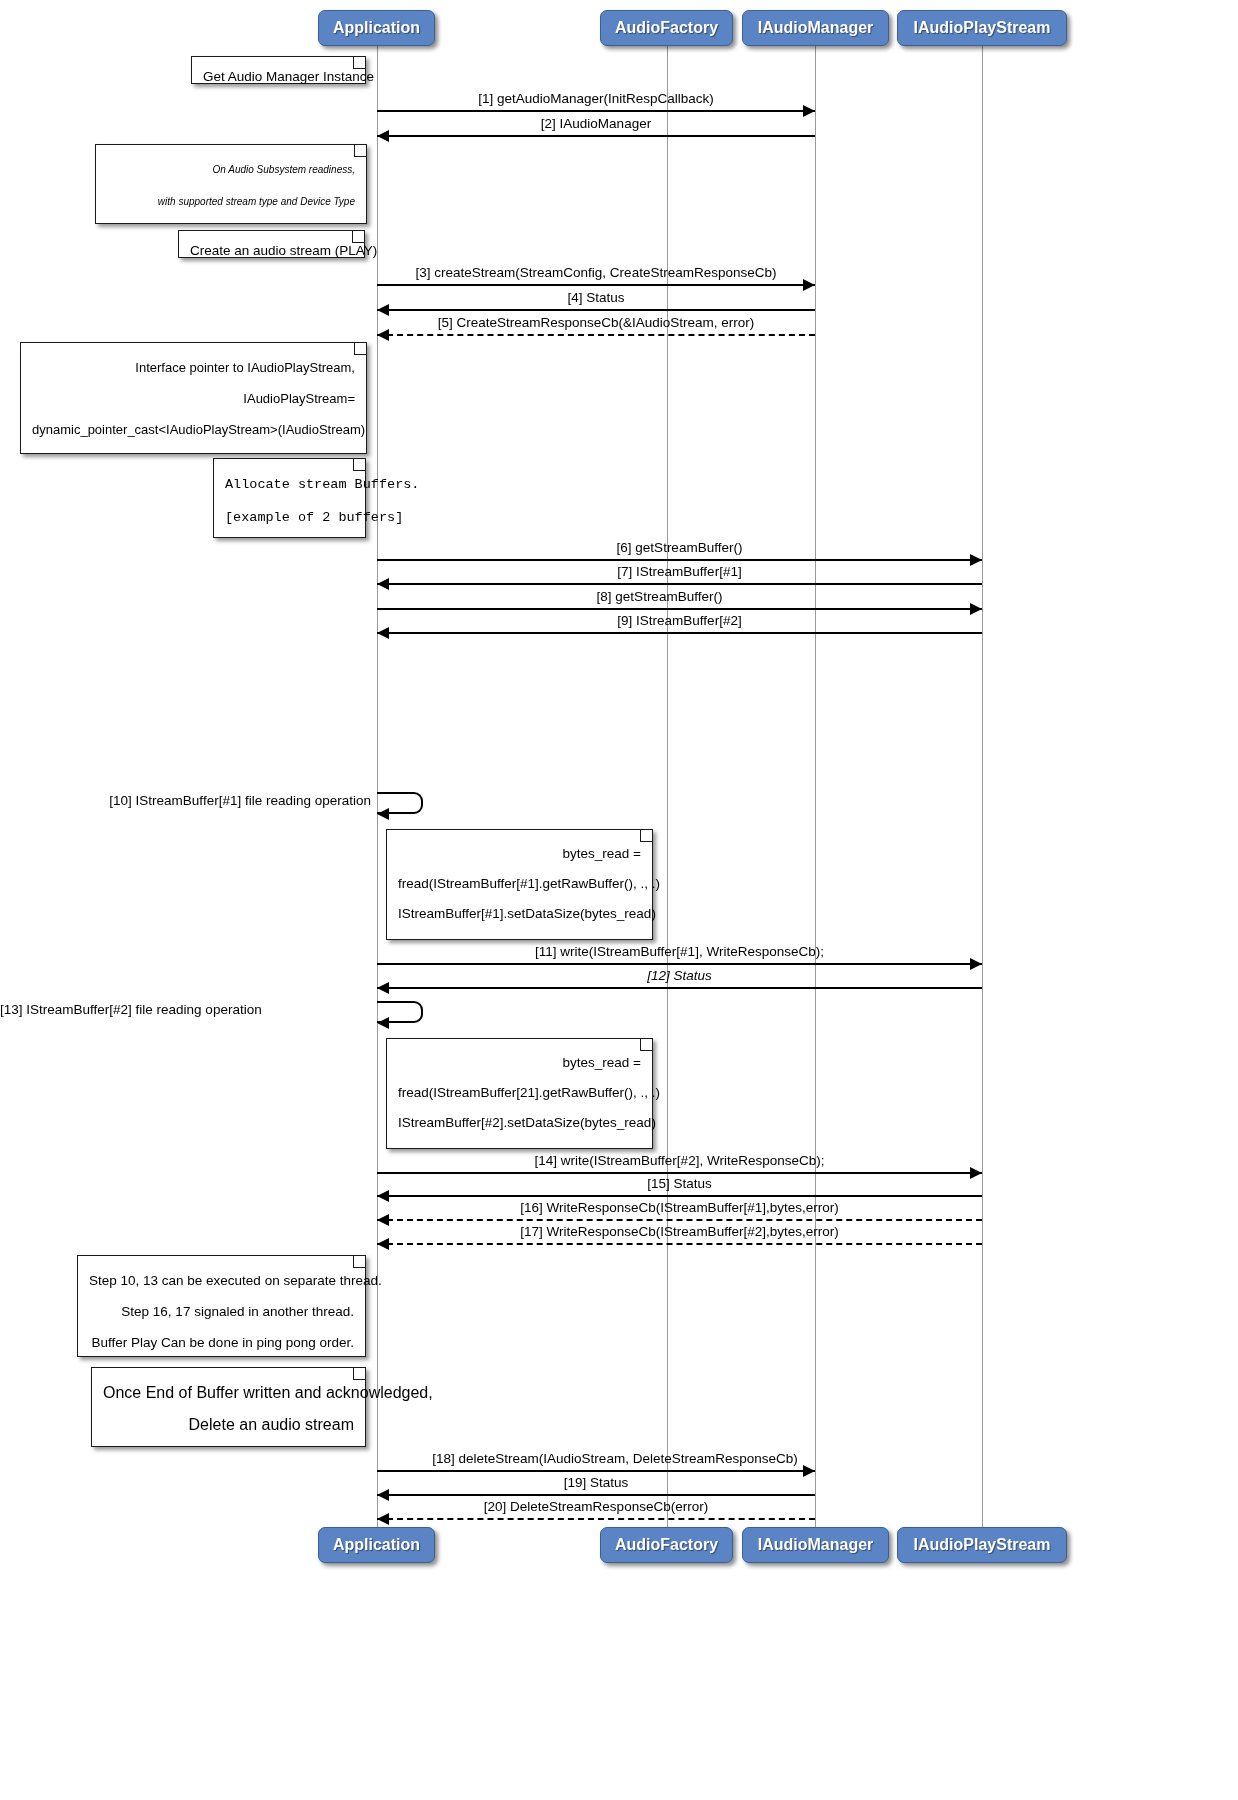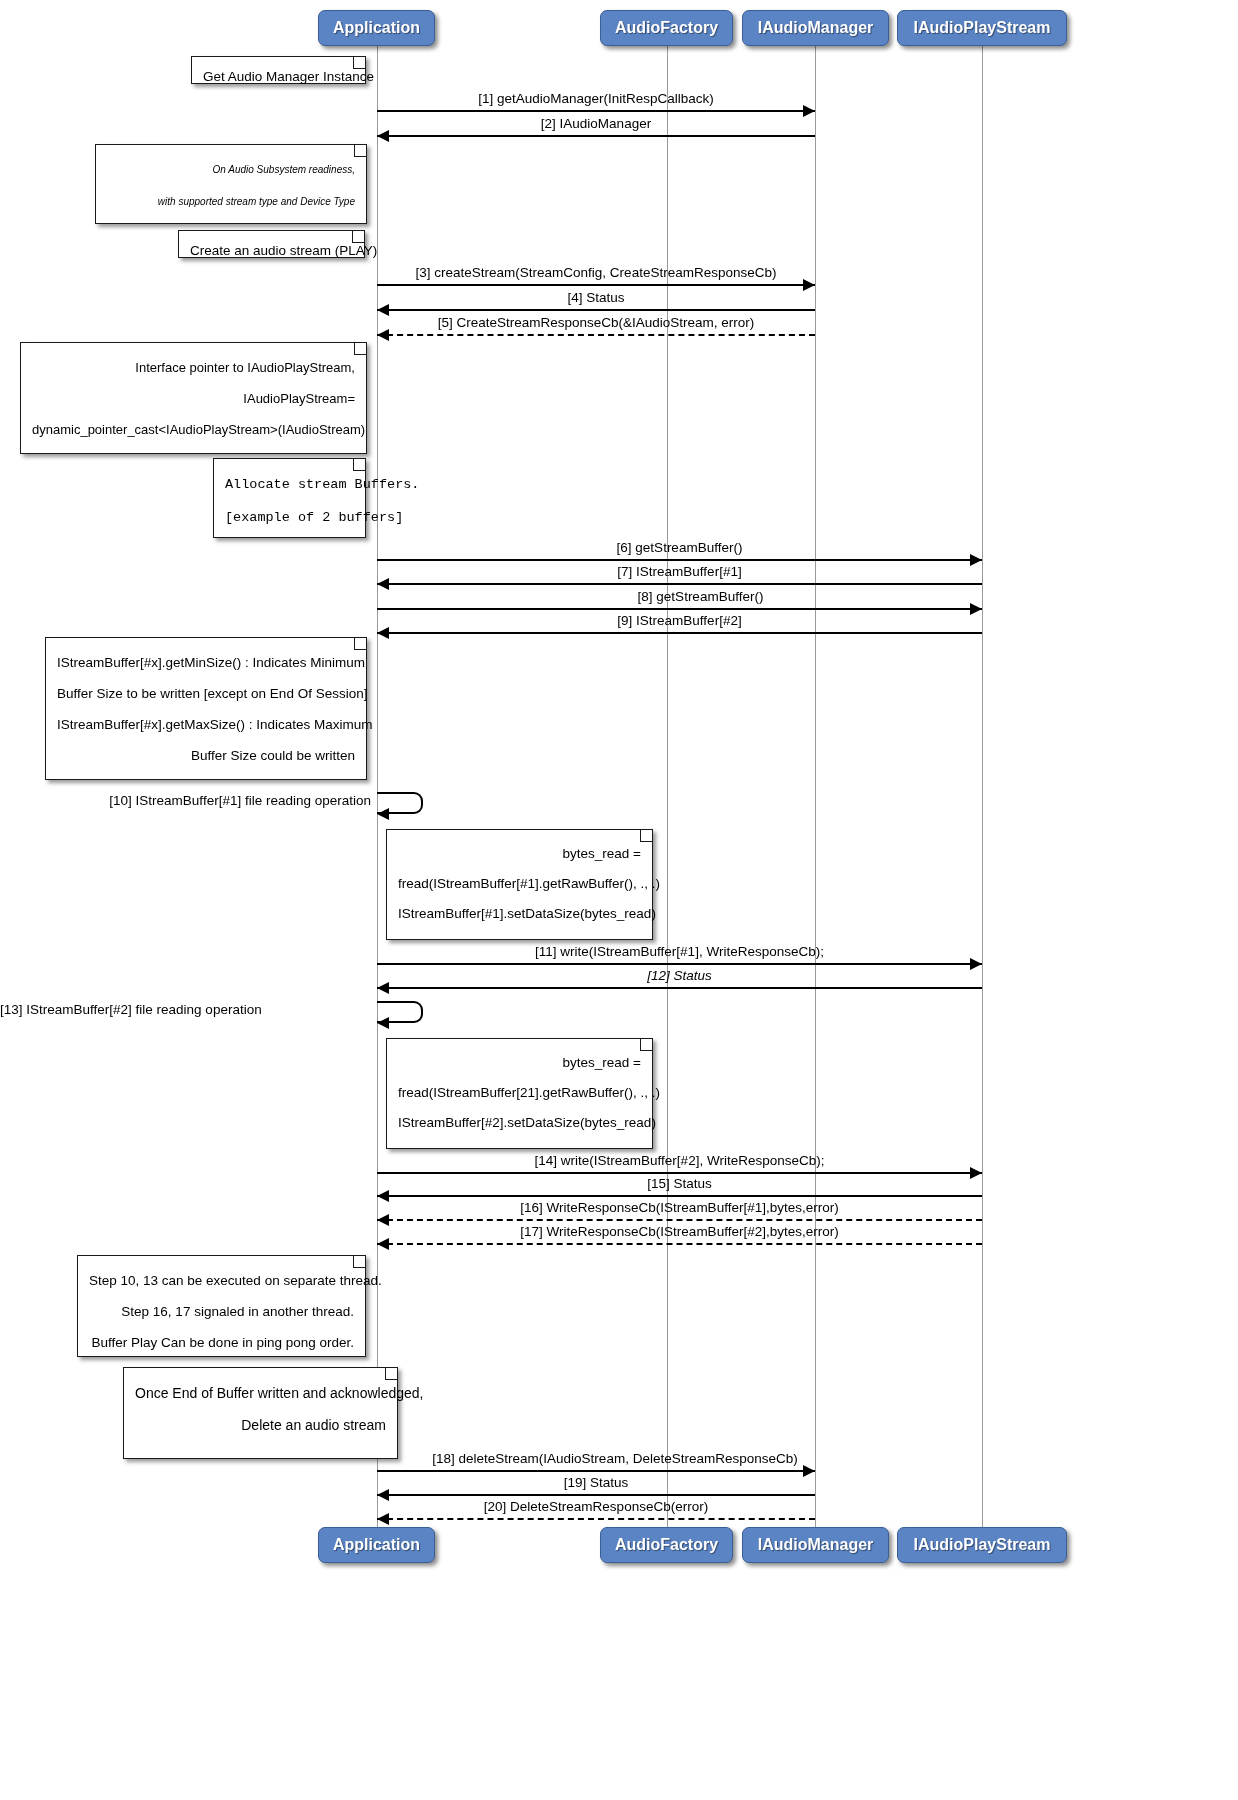--- a/index.html
+++ b/index.html
@@ -131,21 +131,21 @@
     <div class="arrowhead left" style="top: 329px; left: 377px;"></div>
     <div class="msglabel" style="left: 377px; width: 438px; top: 315px;">[5] CreateStreamResponseCb(&amp;IAudioStream, error)</div>
     <div class="msg" style="left: 377px; top: 559px; width: 605px;"></div>
     <div class="arrowhead right" style="top: 554px; left: 970px;"></div>
     <div class="msglabel" style="left: 377px; width: 605px; top: 540px;">[6] getStreamBuffer()</div>
     <div class="msg" style="left: 377px; top: 583px; width: 605px;"></div>
     <div class="arrowhead left" style="top: 578px; left: 377px;"></div>
     <div class="msglabel" style="left: 377px; width: 605px; top: 564px;">[7] IStreamBuffer[#1]</div>
     <div class="msg" style="left: 377px; top: 608px; width: 605px;"></div>
     <div class="arrowhead right" style="top: 603px; left: 970px;"></div>
-    <div class="msglabel" style="left: 398px; width: 605px; top: 589px;">[8] getStreamBuffer()</div>
+    <div class="msglabel" style="left: 357px; width: 605px; top: 589px;">[8] getStreamBuffer()</div>
     <div class="msg" style="left: 377px; top: 632px; width: 605px;"></div>
     <div class="arrowhead left" style="top: 627px; left: 377px;"></div>
     <div class="msglabel" style="left: 377px; width: 605px; top: 613px;">[9] IStreamBuffer[#2]</div>
     <div class="msg" style="left: 377px; top: 963px; width: 605px;"></div>
     <div class="arrowhead right" style="top: 958px; left: 970px;"></div>
     <div class="msglabel" style="left: 377px; width: 605px; top: 944px;">[11] write(IStreamBuffer[#1], WriteResponseCb);</div>
     <div class="msg" style="left: 377px; top: 987px; width: 605px;"></div>
     <div class="arrowhead left" style="top: 982px; left: 377px;"></div>
     <div class="msglabel" style="left: 377px; width: 605px; top: 968px; font-style: italic;">[12] Status</div>
     <div class="msg" style="left: 377px; top: 1172px; width: 605px;"></div>
@@ -192,43 +192,36 @@
       <div class="fold"></div>
       <div class="line">Interface pointer to IAudioPlayStream,</div>
       <div class="line">IAudioPlayStream=</div>
       <div class="line">dynamic_pointer_cast&lt;IAudioPlayStream&gt;(IAudioStream)</div>
     </div>
     <div class="note" style="left: 213px; top: 458px; width: 153px; height: 80px; font-size: 13.5px; line-height: 33px; font-family: Liberation Mono, monospace;">
       <div class="fold"></div>
       <div class="line">Allocate stream Buffers.</div>
       <div class="line">[example of 2 buffers]</div>
     </div>
-    <div class="note" style="left: 45px; top: 637px; width: 322px; height: 143px; font-size: 13.5px; line-height: 31px;">
-      <div class="fold"></div>
-      <div class="line">IStreamBuffer[#x].getMinSize() : Indicates Minimum</div>
-      <div class="line">Buffer Size to be written [except on End Of Session]</div>
-      <div class="line">IStreamBuffer[#x].getMaxSize() : Indicates Maximum</div>
-      <div class="line">Buffer Size could be written</div>
-    </div>
     <div class="note" style="left: 386px; top: 829px; width: 267px; height: 111px; font-size: 13.5px; line-height: 30px;">
       <div class="fold"></div>
       <div class="line">bytes_read =</div>
       <div class="line">fread(IStreamBuffer[#1].getRawBuffer(), ., .)</div>
       <div class="line">IStreamBuffer[#1].setDataSize(bytes_read)</div>
     </div>
     <div class="note" style="left: 386px; top: 1038px; width: 267px; height: 111px; font-size: 13.5px; line-height: 30px;">
       <div class="fold"></div>
       <div class="line">bytes_read =</div>
       <div class="line">fread(IStreamBuffer[21].getRawBuffer(), ., .)</div>
       <div class="line">IStreamBuffer[#2].setDataSize(bytes_read)</div>
     </div>
     <div class="note" style="left: 77px; top: 1255px; width: 289px; height: 102px; font-size: 13.5px; line-height: 31px;">
       <div class="fold"></div>
       <div class="line">Step 10, 13 can be executed on separate thread.</div>
       <div class="line">Step 16, 17 signaled in another thread.</div>
       <div class="line">Buffer Play Can be done in ping pong order.</div>
     </div>
-    <div class="note" style="left: 91px; top: 1367px; width: 275px; height: 92px; font-size: 14px; line-height: 32px; margin-left: 32px;">
+    <div class="note" style="left: 91px; top: 1367px; width: 275px; height: 80px; font-size: 16px; line-height: 32px;">
       <div class="fold"></div>
       <div class="line">Once End of Buffer written and acknowledged,</div>
       <div class="line">Delete an audio stream</div>
     </div>
   </div>
 
 </body></html>

